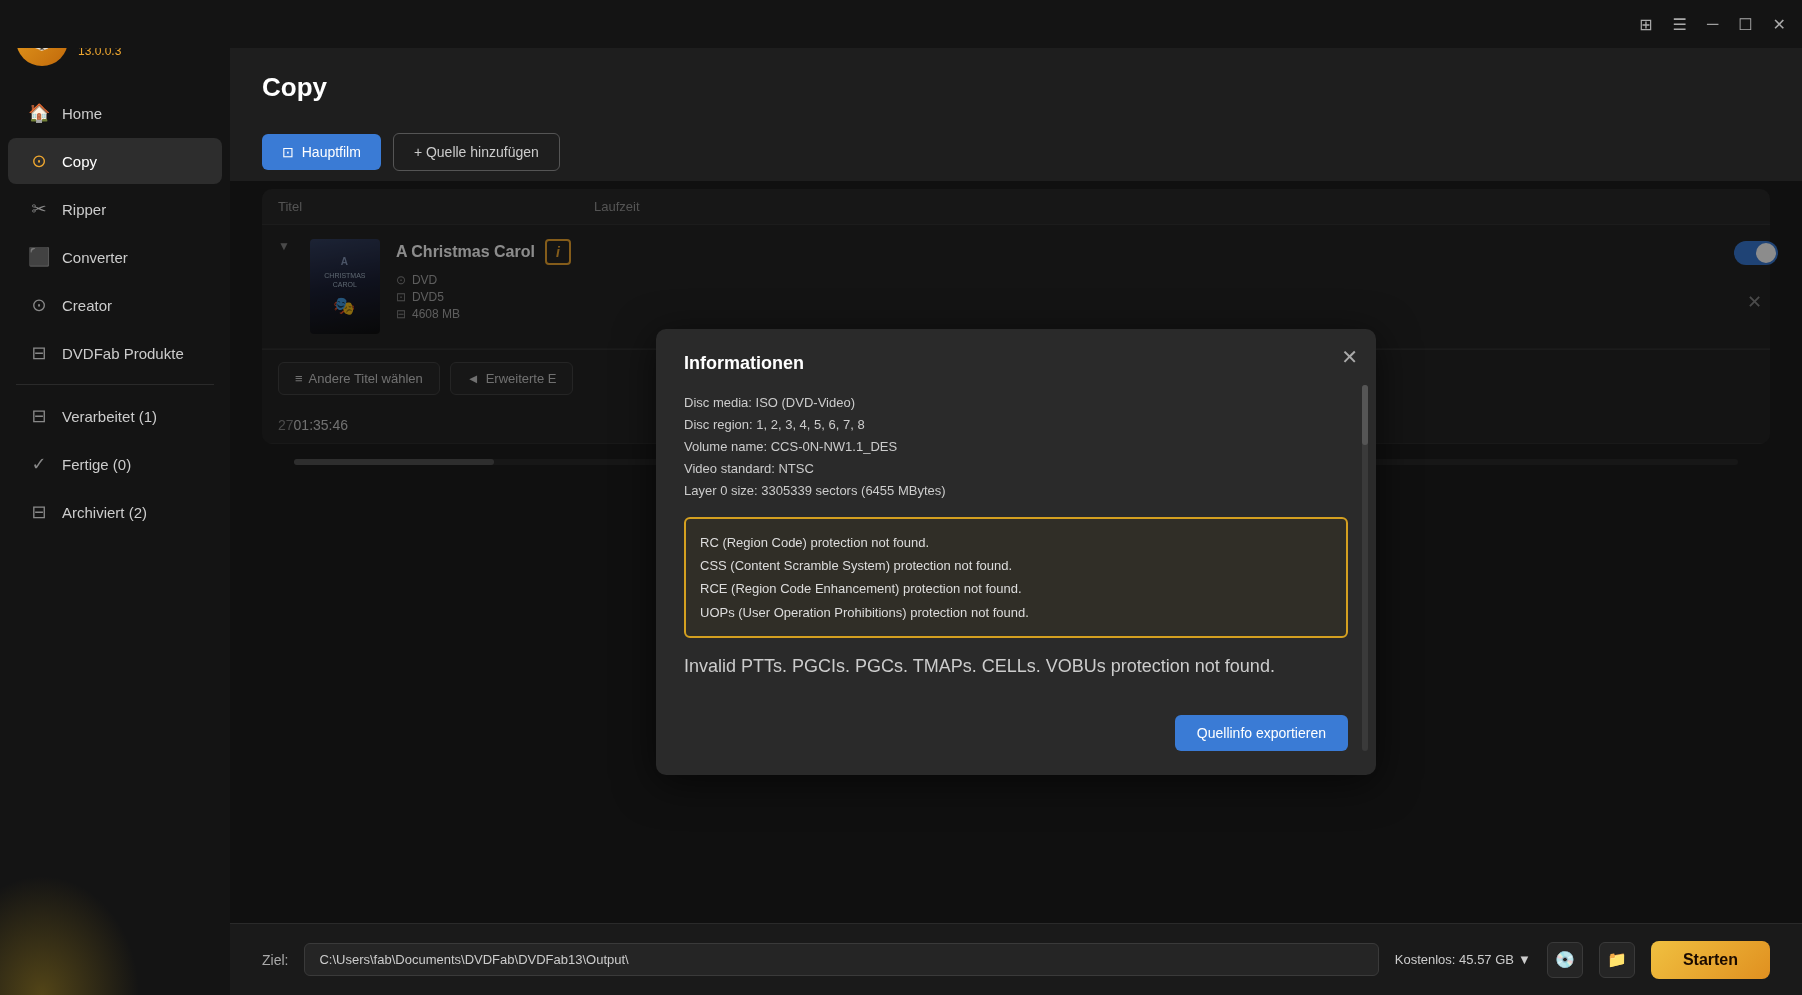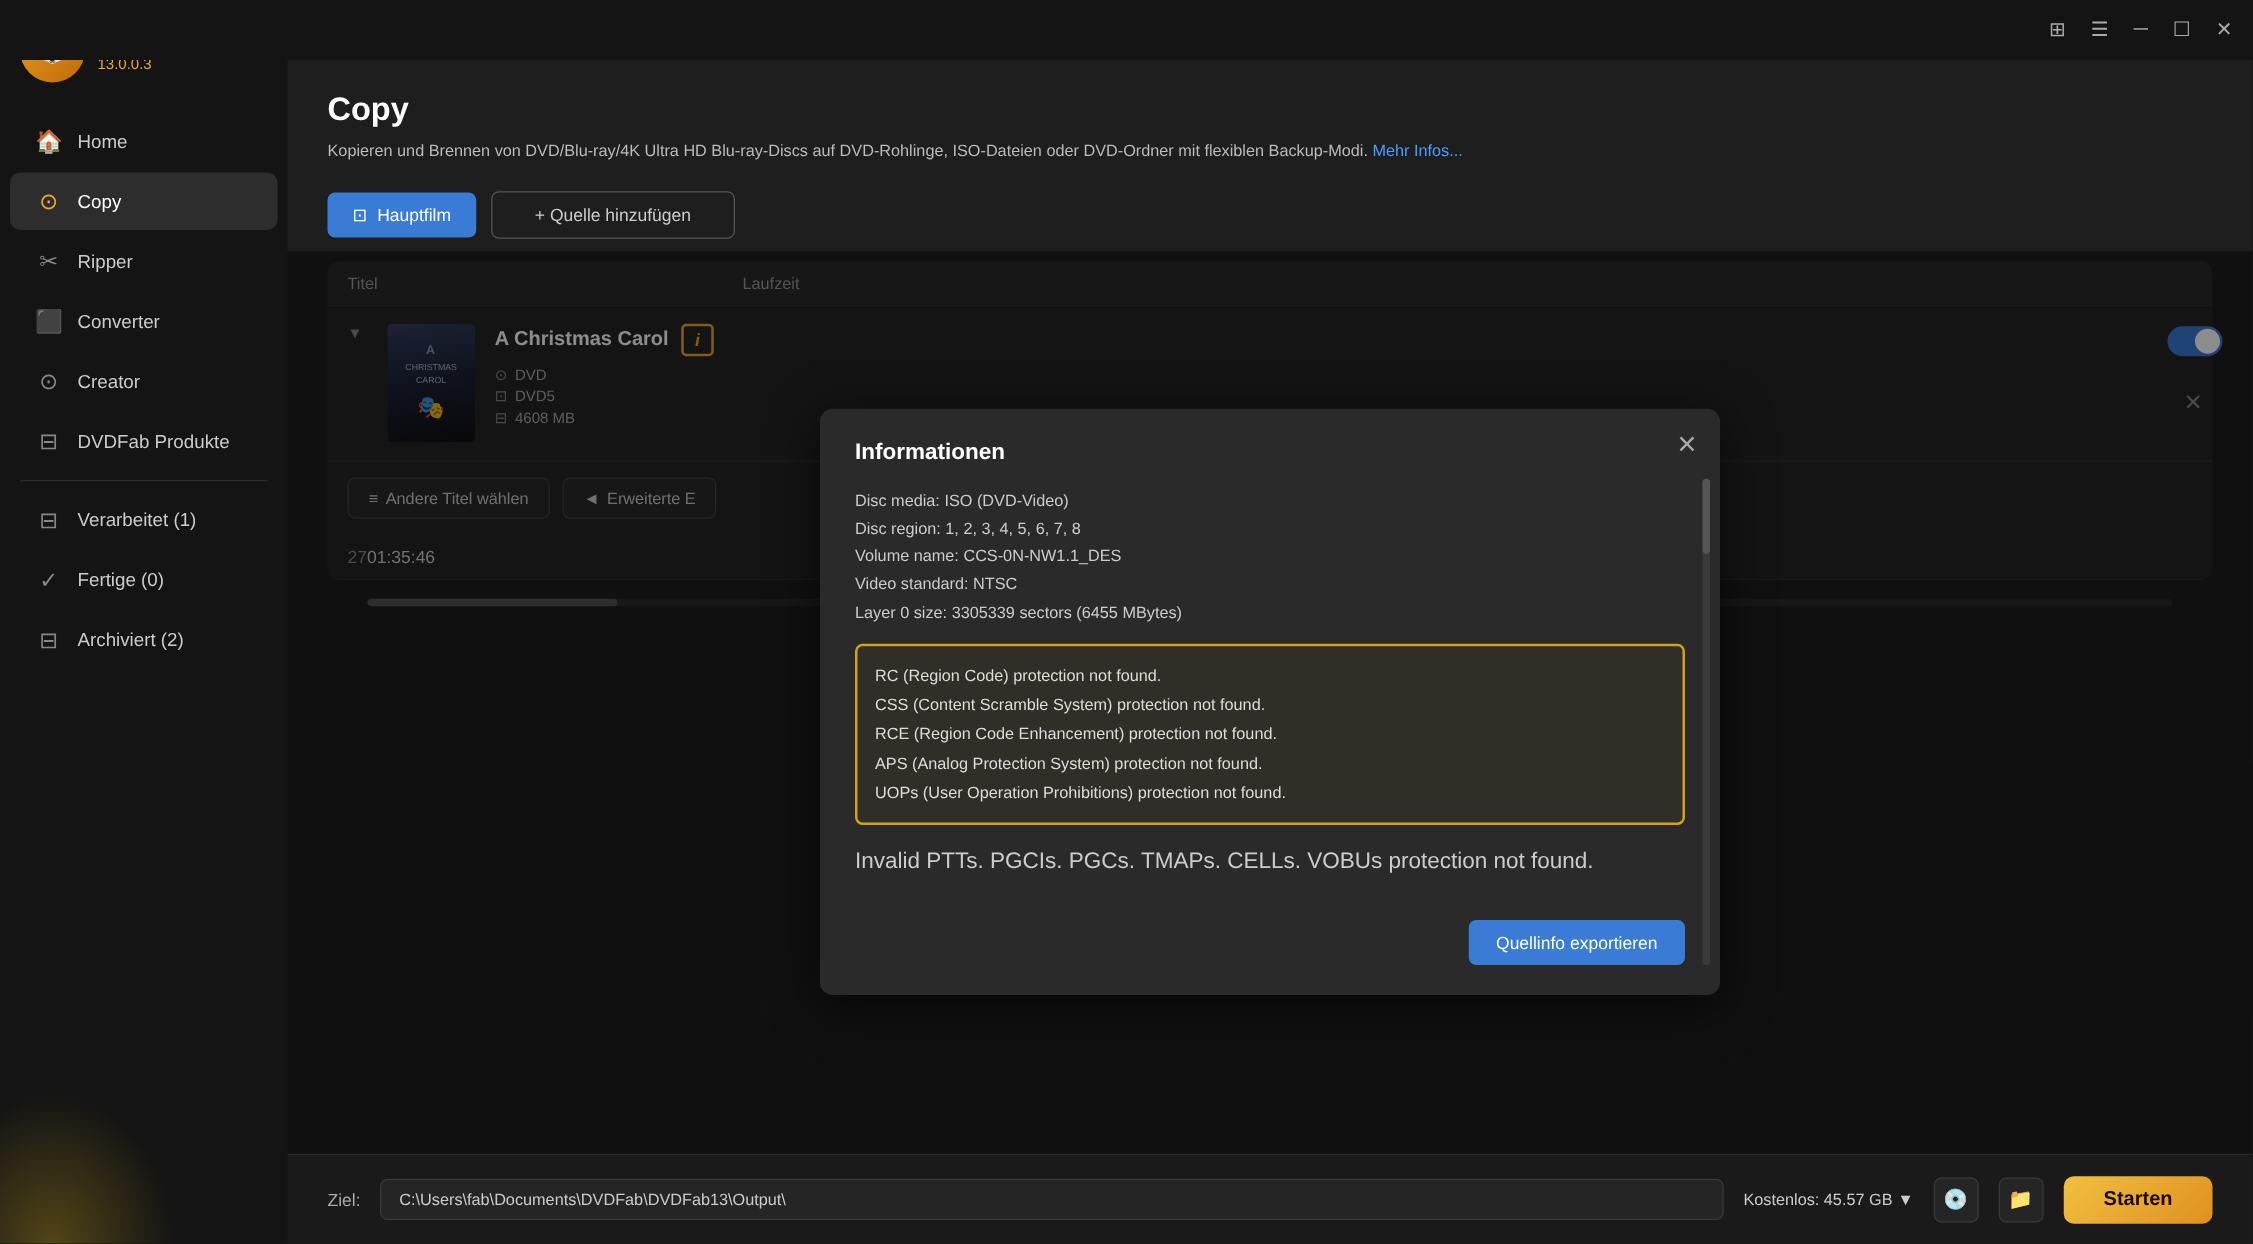--- a/index.html
+++ b/index.html
@@ -176,21 +176,21 @@
       cursor: pointer;
       display: flex;
       align-items: center;
       gap: 8px;
     }
     .btn-outline {
       background: transparent;
       color: #ccc;
       border: 1px solid #555;
       border-radius: 6px;
-      padding: 10px 34px;
+      padding: 10px 20px;
       font-size: 14px;
       cursor: pointer;
       display: flex;
       align-items: center;
       gap: 8px;
     }
 
     
     .content-body {
       flex: 1;
@@ -590,24 +590,20 @@
   </div>
 
   <div class="sidebar-bottom-deco">
     <div class="deco-glow"></div>
   </div>
 </div>
 
 <div class="main">
   <div class="content-header">
     <div class="page-title">Copy</div>
-    <div class="page-desc">
-      <span>Kopieren und Brennen von DVD/Blu-ray/4K Ultra HD Blu-ray-Discs auf DVD-Rohlinge, ISO-Dateien oder DVD-Ordner mit flexiblen Backup-Modi.</span>
-      <a href="#">Mehr Infos...</a>
-    </div>
   </div>
 
   <div class="toolbar">
     <button class="btn-primary">
       <span>⊡</span>
       <span>Hauptfilm</span>
     </button>
     <button class="btn-outline">
       <span>+ Quelle hinzufügen</span>
     </button>
@@ -700,21 +696,20 @@
           <div>Volume name: CCS-0N-NW1.1_DES</div>
           <div>Video standard: NTSC</div>
           <div>Layer 0 size: 3305339 sectors (6455 MBytes)</div>
         </div>
 
         <div class="modal-protected-box">
           <div class="modal-protected-text">
             <div>RC (Region Code) protection not found.</div>
             <div>CSS (Content Scramble System) protection not found.</div>
             <div>RCE (Region Code Enhancement) protection not found.</div>
-            <div>APS (Analog Protection System) protection not found.</div>
             <div>UOPs (User Operation Prohibitions) protection not found.</div>
           </div>
         </div>
 
         <div class="modal-footer-text">Invalid PTTs. PGCIs. PGCs. TMAPs. CELLs. VOBUs protection not found.</div>
 
         <div class="modal-actions">
           <button class="btn-export">Quellinfo exportieren</button>
         </div>
       </div>

